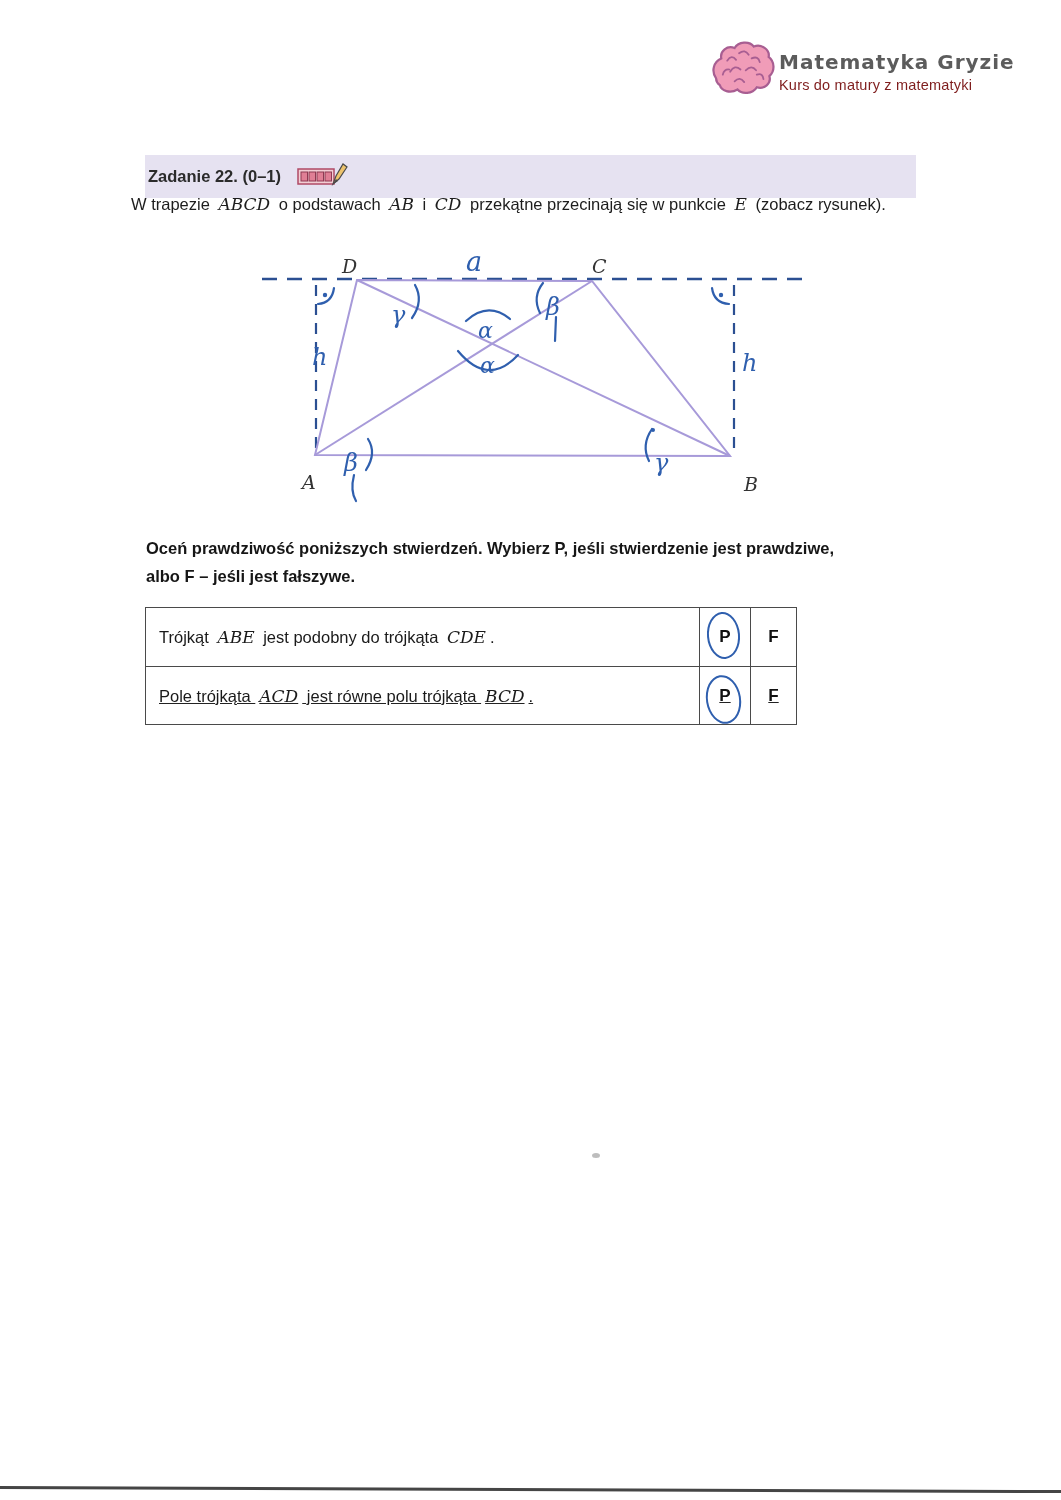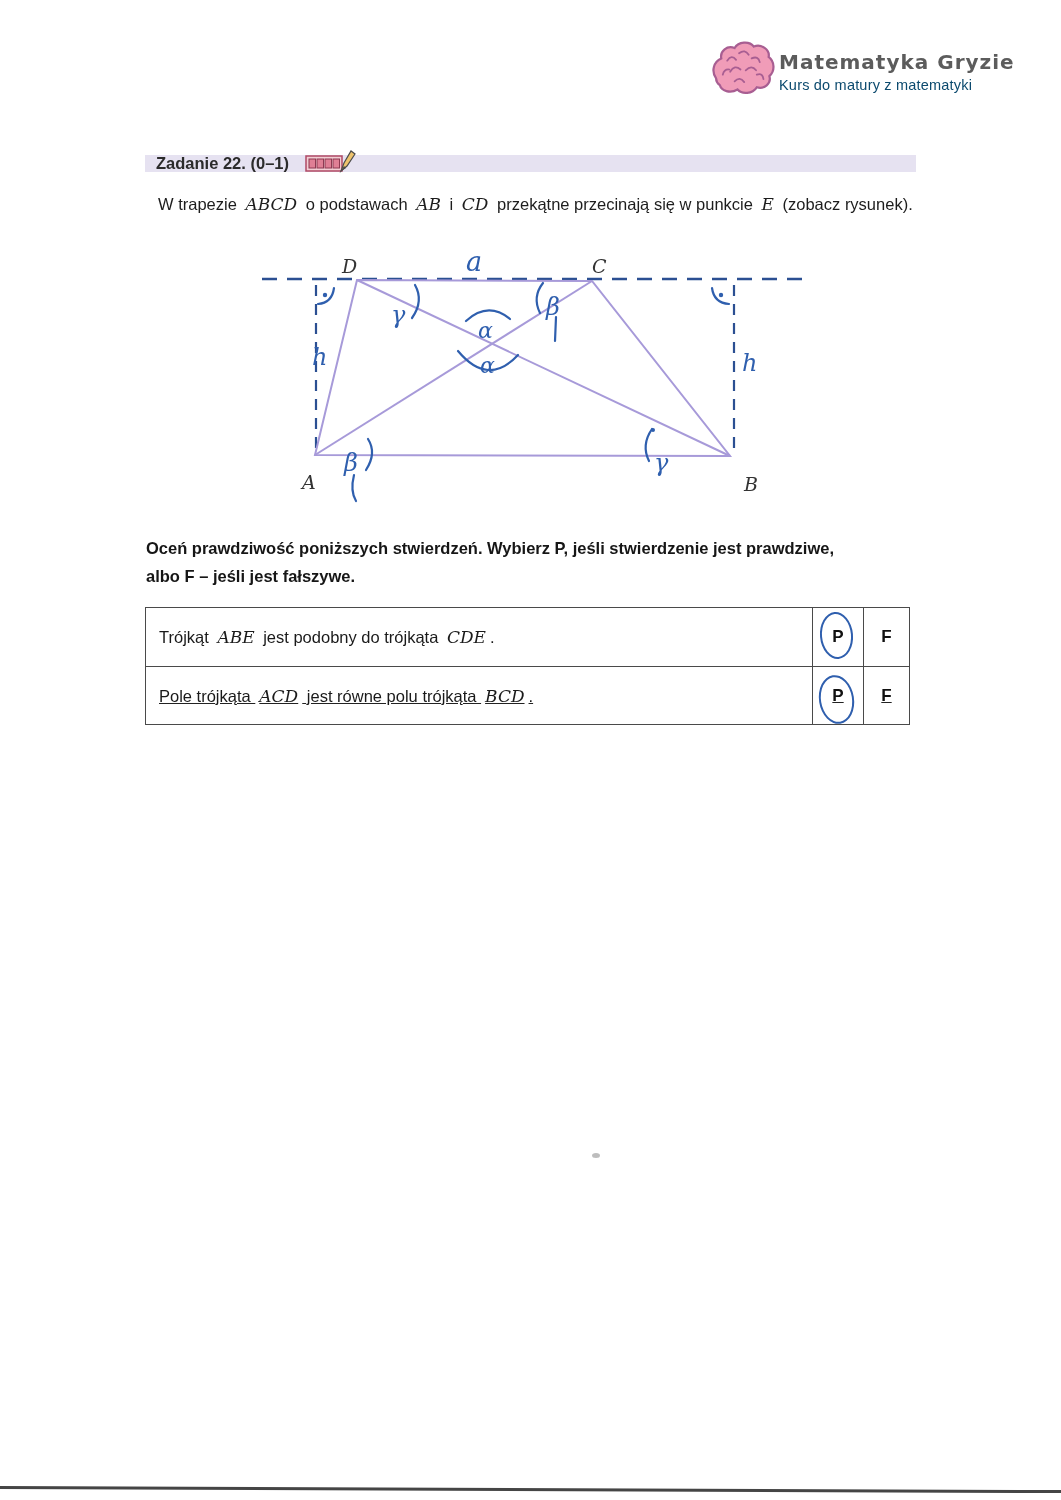--- a/index.html
+++ b/index.html
@@ -8,30 +8,30 @@
     position:relative; width:1061px; height:1500px; background:#ffffff;
     font-family:"Liberation Sans", sans-serif; color:#222; overflow:hidden;
   }
 
   
   .logo { position:absolute; left:705px; top:36px; display:flex; align-items:center; }
   .logo-brain { width:74px; height:70px; }
   .logo-text { margin-left:0; }
   .logo-title { font-size:20px; font-weight:bold; color:#5c5c5c; letter-spacing:1px;
                 font-family:"DejaVu Sans", sans-serif; }
-  .logo-sub { font-size:14.5px; color:#0c4a6e; margin-top:3px; letter-spacing:.2px; }
-
-  
-  .band { position:absolute; left:145px; top:155px; width:771px; height:17px;
-          background:#e6e2f1; display:flex; align-items:center; padding-left:11px;text-align:right; }
+  .logo-sub { font-size:14.5px; color:#7f1d1d; margin-top:3px; letter-spacing:.2px; }
+
+  
+  .band { position:absolute; left:145px; top:155px; width:771px; height:43px;
+          background:#e6e2f1; display:flex; align-items:center; padding-left:3px;text-align:right; }
   .band-label { font-size:16.5px; font-weight:bold; color:#2b2b2b; }
   .band-icon { margin-left:16px; position:relative; top:-2px; }
 
   
-  .intro { position:absolute; left:158px; top:190px; width:772px;
+  .intro { position:absolute; left:131px; top:190px; width:772px;
            font-size:16.5px; line-height:28px; color:#1d1d1d; }
   .math { font-family:"DejaVu Serif", serif; font-style:italic; padding:0 4px; font-size:17px; }
 
   
   .figwrap { position:absolute; left:250px; top:243px; width:580px; height:278px; }
   .fig { width:100%; height:100%; }
   .trap { stroke:#a79ad9; stroke-width:2; fill:none; }
   .dash  { stroke:#2b4f92; stroke-width:2.4; stroke-dasharray:15 10; fill:none; }
   .dashv { stroke:#2b4f92; stroke-width:2.2; stroke-dasharray:11 8; fill:none; }
   .ink   { stroke:#2f5fae; stroke-width:2.2; fill:none; stroke-linecap:round; }
@@ -39,21 +39,21 @@
   .vlabel { font-family:"DejaVu Serif", serif; font-style:italic; font-size:19px; fill:#333; }
   .hand { font-family:"DejaVu Serif", serif; font-style:italic; fill:#2f5fae; font-size:24px; }
   .hand.sm  { font-size:22px; }
   .hand.big { font-size:27px; }
 
   
   .instruction { position:absolute; left:146px; top:534px; width:690px;
                  font-size:16.5px; font-weight:bold; line-height:28px; color:#161616; }
 
   
-  .tftable { position:absolute; left:145px; top:607px; width:765px;
+  .tftable { position:absolute; left:145px; top:607px; width:652px;
              border:1.5px solid #4a4a4a; }
   .trow { display:flex; height:58px; }
   .trow + .trow { border-top:1.5px solid #4a4a4a;text-decoration:underline; }
   .stmt { flex:1; display:flex; align-items:center; padding-left:13px; font-size:16.5px; color:#1a1a1a; }
   .cell { width:51px; border-left:1.5px solid #4a4a4a; display:flex; align-items:center;
           justify-content:center; font-size:17px; font-weight:bold; color:#111; position:relative; }
   .cell.f { width:46px; }
   .circle { position:absolute; border:2.2px solid #2f5fae; border-radius:50%; }
   .circle.r1 { left:7px; top:4px; width:33px; height:47px; transform:rotate(-5deg); }
   .circle.r2 { left:6px; top:8px; width:35px; height:49px; transform:rotate(-9deg); }

